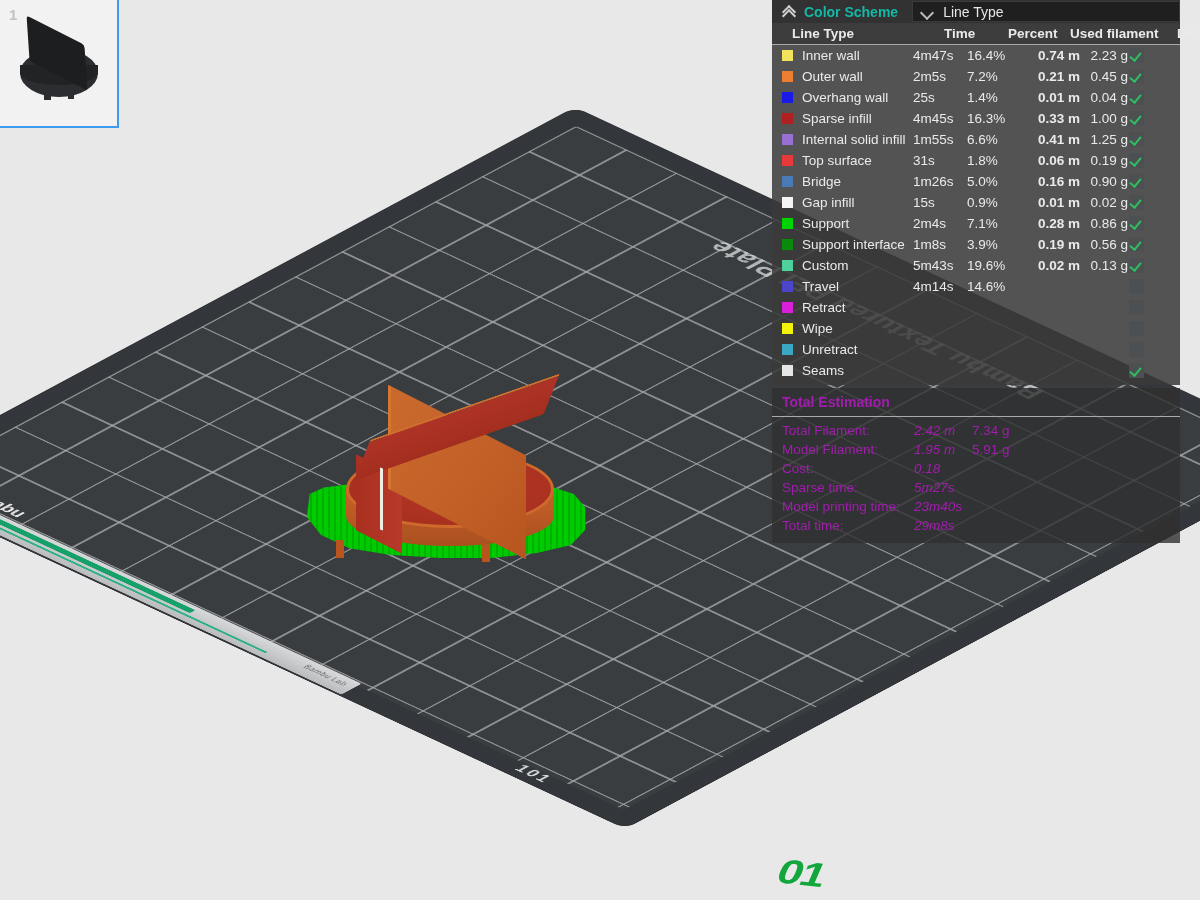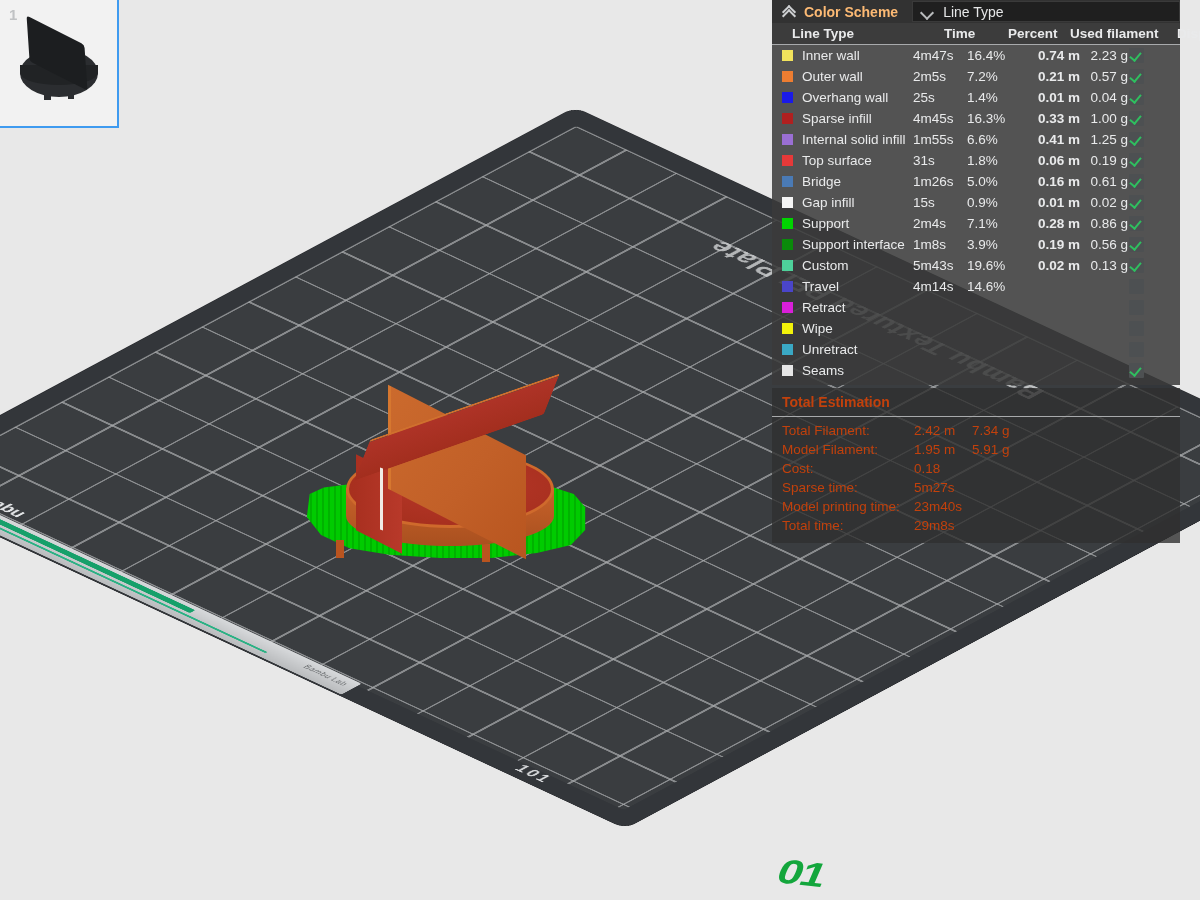--- a/index.html
+++ b/index.html
@@ -215,21 +215,21 @@
     width: 8px; height: 8px;
     border-left: 2px solid #cfd1d3; border-top: 2px solid #cfd1d3;
     transform: rotate(45deg);
   }
   .chev.dbl::after {
     content: ""; position: absolute; left: 2px; top: 2px;
     width: 8px; height: 8px;
     border-left: 2px solid #cfd1d3; border-top: 2px solid #cfd1d3;
     transform: rotate(45deg);
   }
-  .legend-title { font-weight: bold; font-size: 14px; color: #fdba74; }
+  .legend-title { font-weight: bold; font-size: 14px; color: #14b8a6; }
   .view-select {
     margin-left: 6px;
     flex: 1 1 auto;
     height: 21px;
     background: #1f1f1f;
     border: 1px solid #3a3a3a;
     display: flex; align-items: center; gap: 10px;
     padding: 0 8px;
     color: #e6e7e8;
     font-size: 14px;
@@ -284,33 +284,33 @@
     border-right: 2.5px solid #2fbf5f; border-bottom: 2.5px solid #2fbf5f;
     transform: rotate(40deg);
   }
 
   
   #totals {
     position: absolute;
     left: 772px; top: 388px;
     width: 408px;
     background: rgba(48,48,48,.80);
-    color: #c2410c;
+    color: #a21caf;
     font-size: 13.5px;
     z-index: 20;
     padding-bottom: 8px;
   }
   .totals-title {
     font-weight: bold; font-size: 14px;
     padding: 6px 0 6px 10px;
     border-bottom: 1px solid #a8aaac;
   }
   .trow { display: flex; height: 19px; align-items: center; padding-left: 10px; }
   .t-label { flex: 0 0 132px; }
-  .t-v1 { flex: 0 0 58px; }
+  .t-v1 { flex: 0 0 58px; font-style: italic; }
   .t-v2 { flex: 0 0 60px; }
   .spacer-top { height: 4px; }
 </style>
 </head>
 <body>
 
 <div id="root">
 
   <div id="viewport">
 
@@ -389,21 +389,21 @@
             </span>
           </div>
           <div class="lrow">
             <span class="c-swatch">
               <i style="background: rgb(237, 125, 49);"></i>
             </span>
             <span class="c-name">Outer wall</span>
             <span class="c-time">2m5s</span>
             <span class="c-pct">7.2%</span>
             <span class="c-len">0.21 m</span>
-            <span class="c-wt">0.57 g</span>
+            <span class="c-wt">0.45 g</span>
             <span class="c-disp">
               <span class="cbox on"></span>
             </span>
           </div>
           <div class="lrow">
             <span class="c-swatch">
               <i style="background: rgb(26, 26, 232);"></i>
             </span>
             <span class="c-name">Overhang wall</span>
             <span class="c-time">25s</span>
@@ -454,21 +454,21 @@
             </span>
           </div>
           <div class="lrow">
             <span class="c-swatch">
               <i style="background: rgb(74, 122, 181);"></i>
             </span>
             <span class="c-name">Bridge</span>
             <span class="c-time">1m26s</span>
             <span class="c-pct">5.0%</span>
             <span class="c-len">0.16 m</span>
-            <span class="c-wt">0.61 g</span>
+            <span class="c-wt">0.90 g</span>
             <span class="c-disp">
               <span class="cbox on"></span>
             </span>
           </div>
           <div class="lrow">
             <span class="c-swatch">
               <i style="background: rgb(245, 245, 245);"></i>
             </span>
             <span class="c-name">Gap infill</span>
             <span class="c-time">15s</span>

